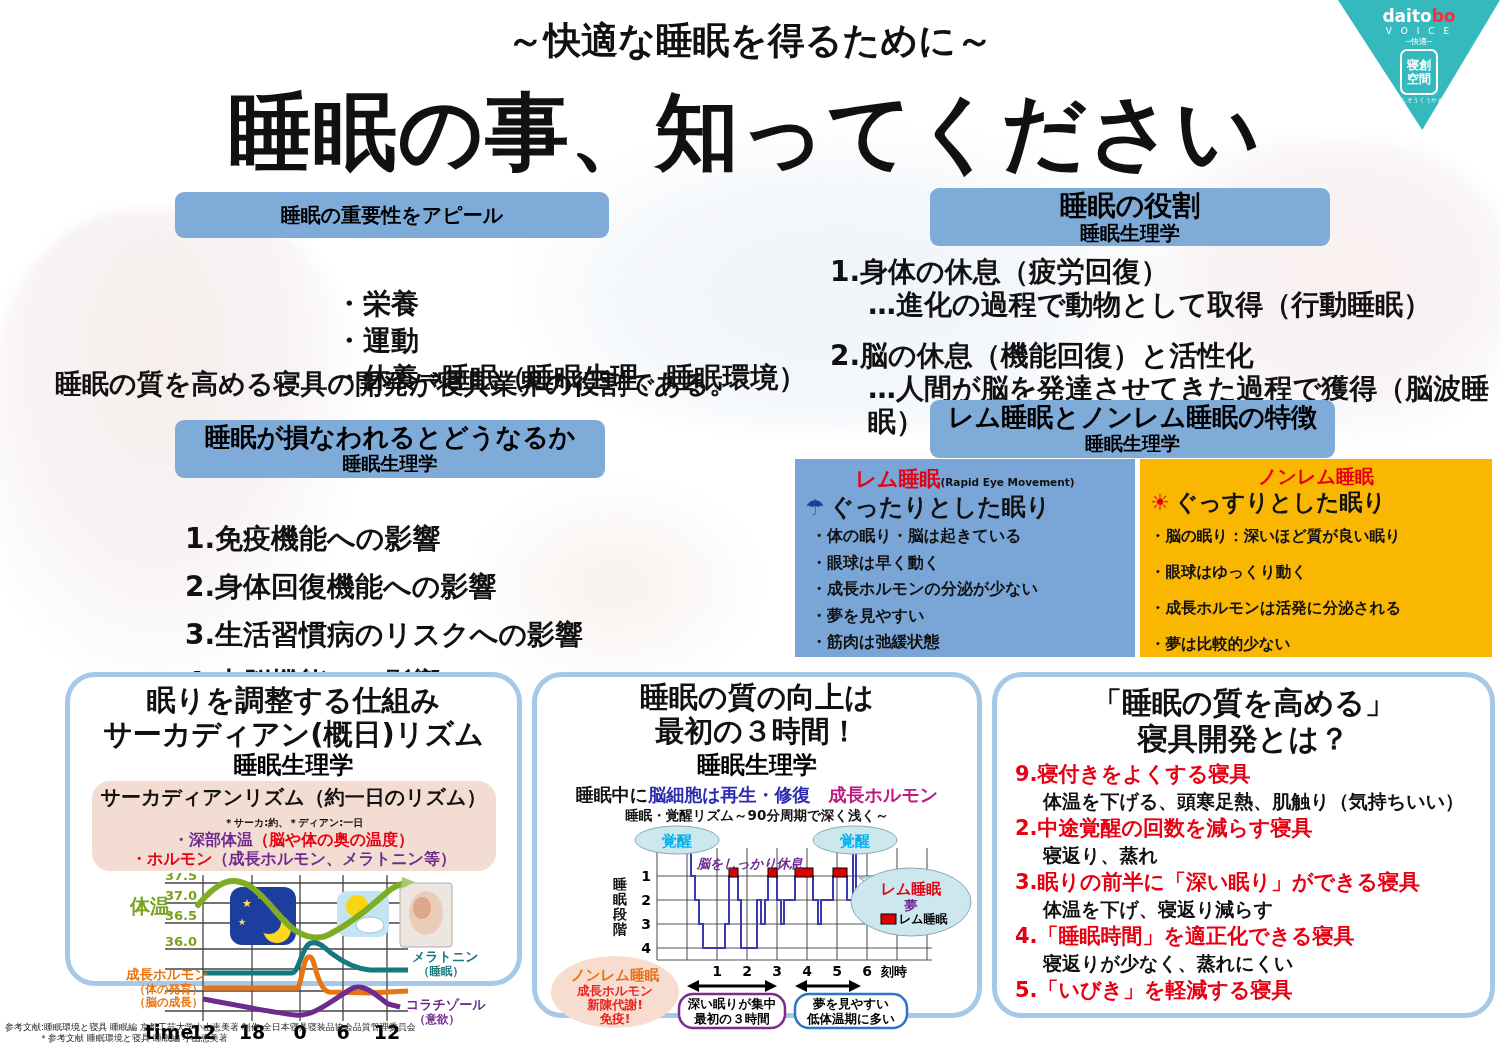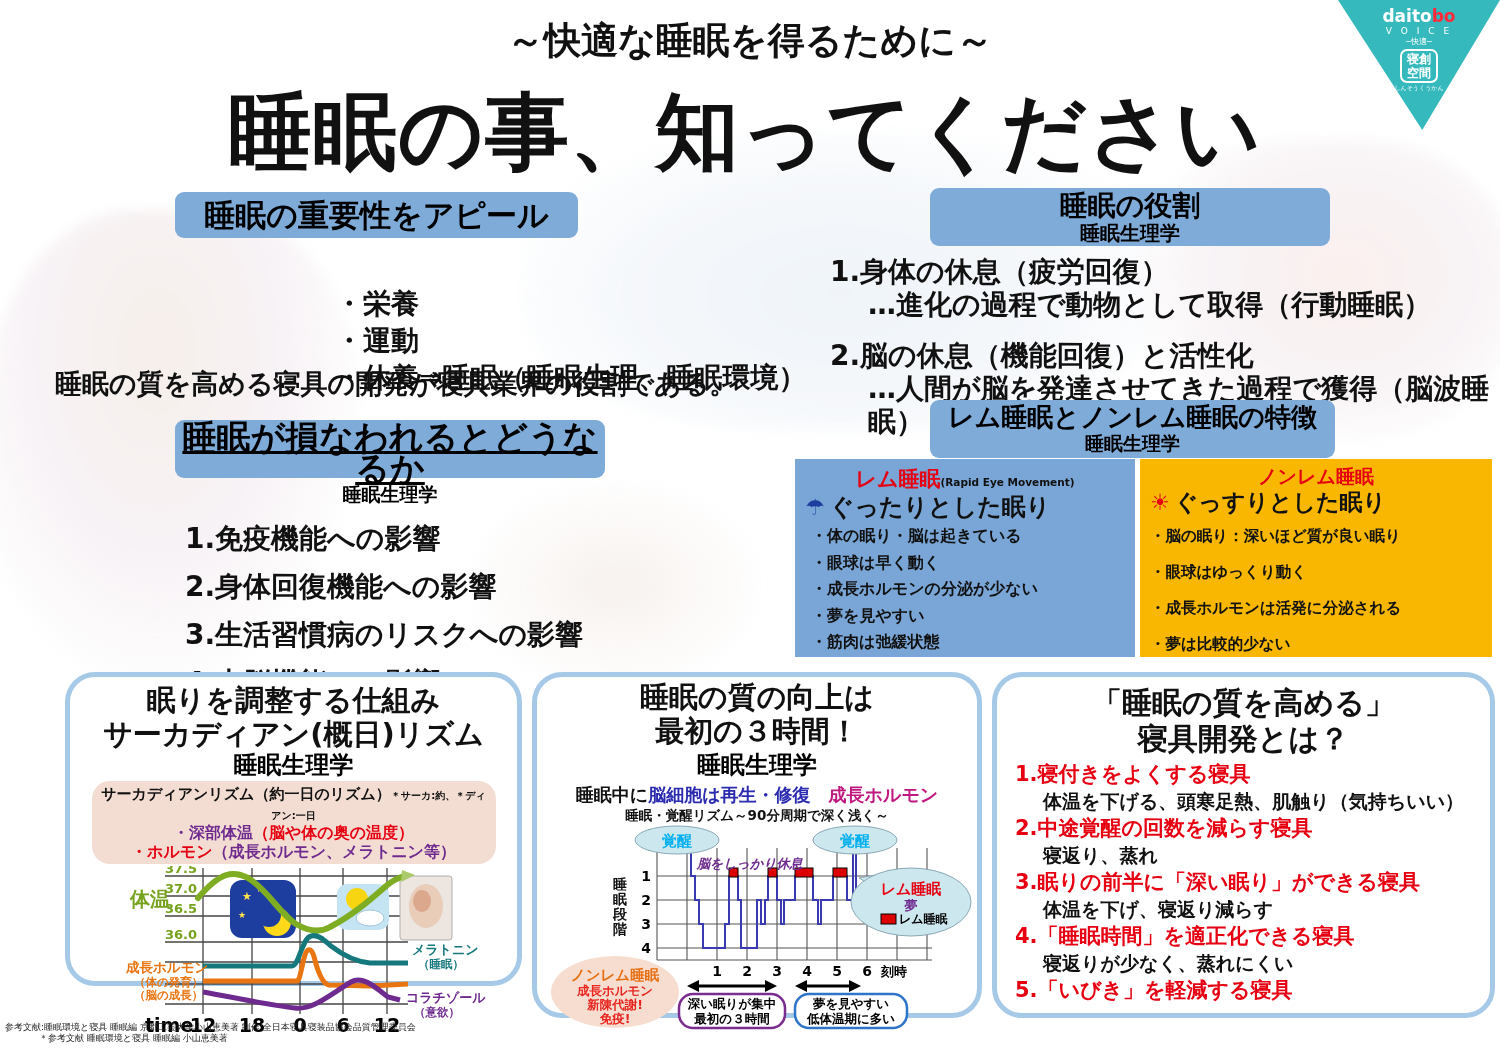--- a/index.html
+++ b/index.html
@@ -23,21 +23,21 @@
   .tag-red{color:#000000;font-weight:bold;}
   .panel{position:absolute;background:#fff;border:5px solid #a6c9e8;border-radius:30px;box-sizing:border-box;}
   .red{color:#e60012;}
   .purple{color:#6f2a8f;}
   .blueink{color:#2b2bb0;}
   .magenta{color:#c0187f;}
   
   .tri{position:absolute;left:1338px;top:0;width:162px;height:130px;
        background:#35b9bc;clip-path:polygon(0 0,100% 0,52% 100%);}
   .tri-inner{position:absolute;left:0;top:6px;width:162px;text-align:center;color:#fff;}
-  .seal{display:inline-block;border:2px solid #fff;border-radius:7px;padding:1px 5px;
+  .seal{display:inline-block;border:2px solid #fff;border-radius:7px;padding:7px 5px;
         font-size:12px;line-height:14px;font-weight:bold;margin-top:2px;}
   
   .itemhead{color:#e60012;font-weight:bold;font-size:21px;line-height:27px;}
   .itemsub{color:#111;font-weight:bold;font-size:19px;line-height:27px;padding-left:28px;}
   .vert{width:18px;word-break:break-all;line-height:15px;font-size:14px;font-weight:bold;}
   svg text{font-family:"DejaVu Sans","Liberation Sans",sans-serif;}
 </style>
 </head>
 <body>
 
@@ -59,42 +59,42 @@
         <div>寝創</div>
         <div>空間</div>
       </div>
       <div style="font-size:6px;margin-top:1px;">しんそうくうかん</div>
     </div>
   </div>
 
   <div class="abs ctr b" style="left:0;top:16px;width:1500px;font-size:37px;">～快適な睡眠を得るために～</div>
   <div class="abs ctr" style="left:0;top:76px;width:1490px;font-size:84px;font-weight:900;letter-spacing:1px;">睡眠の事、知ってください</div>
 
-  <div class="abs bluebox ctr b" style="left:175px;top:192px;width:403px;height:46px;line-height:46px;font-size:31px;">睡眠の重要性をアピール</div>
+  <div class="abs bluebox ctr b" style="left:175px;top:192px;width:434px;height:46px;line-height:46px;font-size:20px;">睡眠の重要性をアピール</div>
   <div class="abs b" style="left:335px;top:285px;font-size:28px;line-height:37px;">
     <div>・栄養</div>
     <div>・運動</div>
     <div>・休養⇒睡眠（睡眠生理、睡眠環境）</div>
   </div>
   <div class="abs b" style="left:55px;top:366px;font-size:27px;">睡眠の質を高める寝具の開発が寝具業界の役割である。</div>
 
   <div class="abs bluebox ctr" style="left:930px;top:188px;width:400px;height:58px;padding-top:2px;box-sizing:border-box;">
     <div class="b" style="font-size:28px;line-height:32px;">睡眠の役割</div>
     <div class="tag-red" style="font-size:20px;line-height:22px;">睡眠生理学</div>
   </div>
   <div class="abs b" style="left:830px;top:255px;font-size:28px;line-height:33px;">
     <div>1.身体の休息（疲労回復）</div>
     <div style="padding-left:38px;">…進化の過程で動物として取得（行動睡眠）</div>
     <div style="height:18px;"></div>
     <div>2.脳の休息（機能回復）と活性化</div>
     <div style="padding-left:38px;">…人間が脳を発達させてきた過程で獲得（脳波睡眠）</div>
   </div>
 
   <div class="abs bluebox ctr" style="left:175px;top:420px;width:430px;height:58px;padding-top:2px;box-sizing:border-box;">
-    <div class="b" style="font-size:34px;line-height:31px;text-decoration:underline;">睡眠が損なわれるとどうなるか</div>
+    <div class="b" style="font-size:26px;line-height:31px;">睡眠が損なわれるとどうなるか</div>
     <div class="tag-red" style="font-size:19px;line-height:21px;">睡眠生理学</div>
   </div>
   <div class="abs b" style="left:185px;top:515px;font-size:28px;line-height:48px;">
     <div>1.免疫機能への影響</div>
     <div>2.身体回復機能への影響</div>
     <div>3.生活習慣病のリスクへの影響</div>
     <div>4.大脳機能への影響</div>
   </div>
 
   <div class="abs bluebox ctr" style="left:930px;top:400px;width:405px;height:58px;padding-top:2px;box-sizing:border-box;">
@@ -133,21 +133,21 @@
     </div>
   </div>
 
   <div class="panel" style="left:65px;top:672px;width:457px;height:314px;">
     <div class="ctr b" style="margin-top:6px;font-size:29px;line-height:34px;">
       <div>眠りを調整する仕組み</div>
       <div>サーカディアン(概日)リズム</div>
     </div>
     <div class="ctr tag-red" style="font-size:24px;line-height:28px;">睡眠生理学</div>
     <div style="margin:2px auto 0;width:392px;background:#f3ddd2;border-radius:18px;padding:3px 6px;text-align:center;">
-      <div><span class="b" style="font-size:15px;">サーカディアンリズム（約一日のリズム）</span><span class="b" style="font-size:10px;">＊サーカ:約、＊ディアン:一日</span></div>
+      <div><span class="b" style="font-size:20px;">サーカディアンリズム（約一日のリズム）</span><span class="b" style="font-size:10px;">＊サーカ:約、＊ディアン:一日</span></div>
       <div class="b" style="font-size:16px;line-height:19px;"><span class="purple">・深部体温</span><span class="red">（脳や体の奥の温度）</span></div>
       <div class="b" style="font-size:16px;line-height:19px;"><span class="red">・ホルモン</span><span class="purple">（成長ホルモン、メラトニン等）</span></div>
     </div>
     <svg width="449" height="172" viewBox="0 0 449 172" style="display:block;margin-top:2px;">
 
       <g stroke="#444" stroke-width="1.3">
         <line x1="95" y1="10" x2="338" y2="10"></line>
           <line x1="95" y1="30" x2="338" y2="30"></line>
         <line x1="95" y1="50" x2="338" y2="50"></line>
           <line x1="95" y1="76" x2="338" y2="76"></line>
@@ -305,21 +305,21 @@
       <text x="314" y="189" font-size="12.5" font-weight="bold" text-anchor="middle">低体温期に多い</text>
     </svg>
   </div>
 
   <div class="panel" style="left:992px;top:672px;width:503px;height:346px;padding:8px 0 0 18px;">
     <div class="ctr b" style="font-size:30px;line-height:36px;margin-right:18px;">
       <div>「睡眠の質を高める」</div>
       <div>寝具開発とは？</div>
     </div>
     <div style="margin-top:4px;">
-      <div class="itemhead">1.寝付きをよくする寝具</div>
+      <div class="itemhead">9.寝付きをよくする寝具</div>
       <div class="itemsub">体温を下げる、頭寒足熱、肌触り（気持ちいい）</div>
       <div class="itemhead">2.中途覚醒の回数を減らす寝具</div>
       <div class="itemsub">寝返り、蒸れ</div>
       <div class="itemhead">3.眠りの前半に「深い眠り」ができる寝具</div>
       <div class="itemsub">体温を下げ、寝返り減らす</div>
       <div class="itemhead">4.「睡眠時間」を適正化できる寝具</div>
       <div class="itemsub">寝返りが少なく、蒸れにくい</div>
       <div class="itemhead">5.「いびき」を軽減する寝具</div>
     </div>
   </div>

